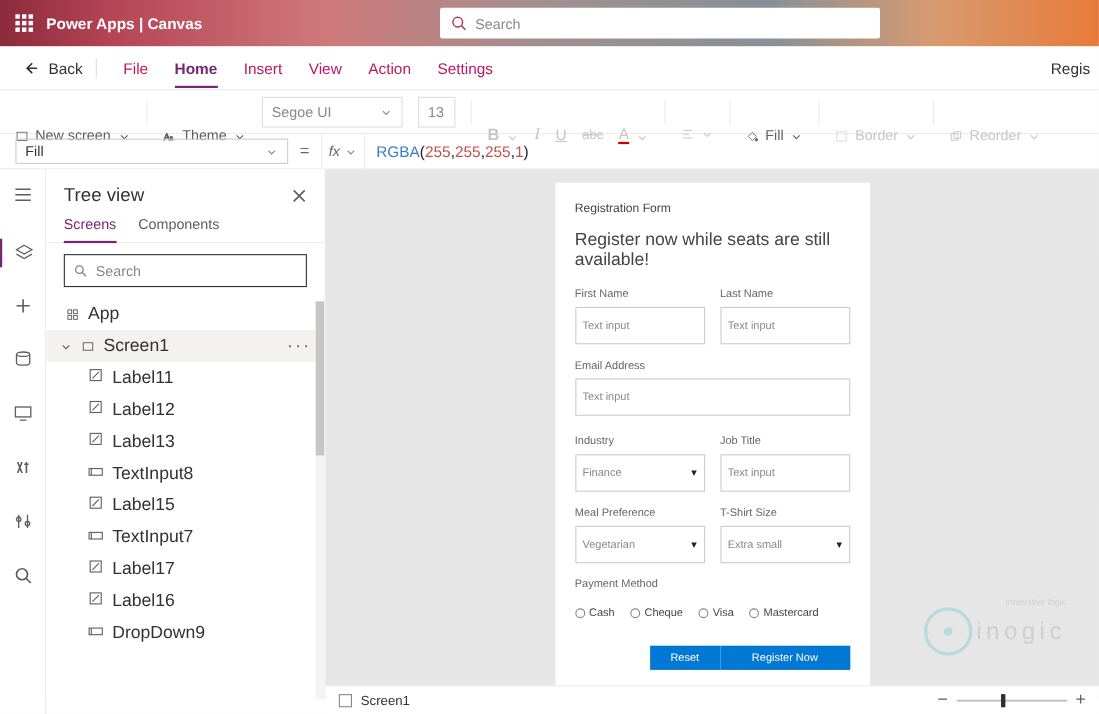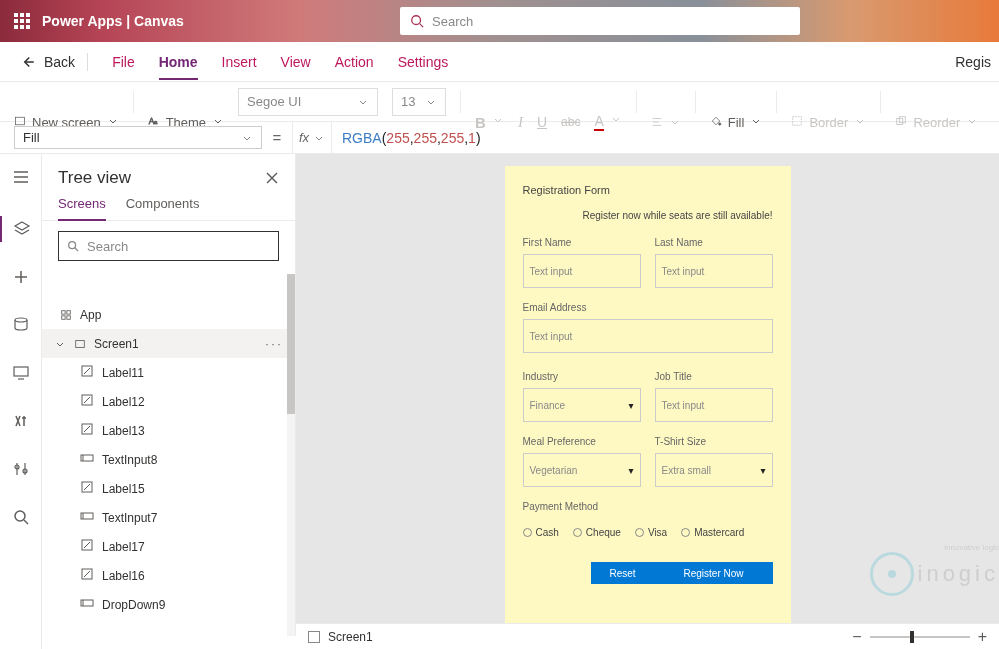--- a/index.html
+++ b/index.html
@@ -18,21 +18,21 @@
 
 .menubar { height: 40px; border-bottom: 1px solid #edebe9; display: flex; align-items: center; padding-left: 18px; gap: 24px; font-size: 14px; position: relative; }
 .menubar .back-group { display: flex; align-items: center; gap: 8px; padding-right: 12px; border-right: 1px solid #ddd; }
 .menubar .back-group svg { width: 18px; height: 18px; color: #323130; }
 .menubar .item { color: #be185d; cursor: pointer; }
 .menubar .item.active { color: #742774; font-weight: 600; border-bottom: 2px solid #742774; padding-bottom: 8px; margin-bottom: -10px; }
 .menubar .right { position: absolute; right: 8px; color: #323130; }
 
 
 .toolbar { height: 40px; border-bottom: 1px solid #edebe9; display: flex; align-items: center; padding-left: 14px; gap: 14px; font-size: 13px; color: #323130; }
-.tb-btn { display: flex; align-items: flex-start; gap: 6px; color: #605e5c; cursor: pointer; margin-top: 41px; }
+.tb-btn { display: flex; align-items: flex-end; gap: 6px; color: #605e5c; cursor: pointer; margin-top: 41px; }
 .tb-btn.disabled { color: #c8c6c4; }
 .tb-sep { width: 1px; height: 22px; background: #edebe9; }
 .tb-dropdown { border: 1px solid #ddd; height: 28px; display: flex; align-items: center; justify-content: space-between; padding: 0 8px; color: #888; font-size: 13px; }
 
 
 .formulabar { height: 32px; border-bottom: 1px solid #edebe9; display: flex; align-items: stretch; }
 .fb-dropdown { width: 248px; border: 1px solid #ccc; margin: 4px 0 4px 14px; display: flex; align-items: center; justify-content: space-between; padding: 0 8px; font-size: 13px; }
 .fb-eq { width: 30px; display: flex; align-items: center; justify-content: center; font-size: 15px; color: #666; }
 .fb-fx { width: 40px; display: flex; align-items: center; justify-content: center; border-left: 1px solid #edebe9; border-right: 1px solid #edebe9; font-style: italic; color: #666; font-size: 13px; gap: 4px; }
 .fb-formula { flex: 1; display: flex; align-items: center; padding-left: 10px; font-family: Consolas, monospace; font-size: 14px; }
@@ -48,56 +48,56 @@
 
 
 .treepanel { position: absolute; left: 42px; top: 154px; width: 254px; bottom: 13px; border-right: 1px solid #edebe9; display: flex; flex-direction: column; overflow: hidden; background: #fff; }
 .treepanel .panel-head { display: flex; align-items: center; justify-content: space-between; padding: 14px 16px 8px 16px; }
 .treepanel .panel-head .title { font-size: 17px; color: #323130; }
 .treepanel .panel-head svg { width: 14px; height: 14px; color: #605e5c; }
 .treepanel .tabs { display: flex; gap: 20px; padding: 0 16px; font-size: 13px; border-bottom: 1px solid #edebe9; }
 .treepanel .tabs .tab { padding-bottom: 8px; cursor: pointer; color: #605e5c; }
 .treepanel .tabs .tab.active { color: #742774; border-bottom: 2px solid #742774; margin-bottom: -1px; }
 .tree-search { margin: 10px 16px; border: 1px solid #323130; height: 30px; display: flex; align-items: center; padding: 0 8px; gap: 8px; font-size: 13px; color: #888; }
-.tree-body { flex: 1; overflow-y: auto; font-size: 12px; margin-top: 29px; }
+.tree-body { flex: 1; overflow-y: auto; font-size: 16px; }
 .tree-row { height: 29px; display: flex; align-items: center; padding-left: 18px; gap: 8px; cursor: pointer; position: relative; }
 .tree-row.app { padding-left: 18px; }
 .tree-row.screen { padding-left: 12px; background: #f3f2f1; }
 .tree-row.leaf { padding-left: 38px; }
 .tree-row .label { color: #323130; }
 .tree-row .more { position: absolute; right: 12px; color: #605e5c; letter-spacing: 2px; }
 
 .tree-scroll { position: absolute; right: 0; top: 120px; bottom: 0; width: 8px; background: #f4f4f4; }
 .tree-scroll .thumb { position: absolute; top: 0; width: 8px; height: 140px; background: #c8c6c4; }
 
 
 .canvas { position: absolute; left: 296px; right: 0; top: 154px; bottom: 13px; background: #e6e6e6; display: flex; justify-content: center; padding-top: 12px; overflow: hidden; }
-.form-card { width: 286px; background: #fef9c3; padding: 18px; font-size: 10px; color: #444; }
+.form-card { width: 286px; background: #ffffff; padding: 18px; font-size: 10px; color: #444; }
 .form-card .form-title { font-size: 11px; margin-bottom: 14px; }
-.form-card .form-sub { font-size: 10px; margin-bottom: 16px; text-align: right; }
+.form-card .form-sub { font-size: 16px; margin-bottom: 16px; }
 .form-grid { display: flex; gap: 14px; margin-bottom: 14px; }
 .form-grid .col { flex: 1; }
 .form-field-label { font-size: 10px; margin-bottom: 6px; display: block; color: #666; }
 .input-box { height: 34px; border: 1px solid #ccc; display: flex; align-items: center; justify-content: space-between; padding: 0 6px; font-size: 10px; color: #888; }
 .input-box.full { width: 100%; }
 .input-box .caret { font-size: 10px; color: #222; }
 .radio-row { display: flex; gap: 14px; align-items: center; font-size: 10px; margin-top: 15px; }
 .radio-row .opt { display: flex; align-items: center; gap: 4px; }
 .radio-row .circle { width: 9px; height: 9px; border: 1px solid #888; border-radius: 50%; }
 .button-row { display: flex; justify-content: flex-end; margin-top: 24px; }
 .btn { height: 22px; width: 64px; background: #0078d4; color: #fff; font-size: 10px; display: flex; align-items: center; justify-content: center; cursor: pointer; }
 .btn.primary { width: 118px; }
 
 
 .statusbar { position: absolute; left: 296px; right: 0; bottom: 0; height: 26px; border-top: 1px solid #edebe9; display: flex; align-items: center; padding: 0 12px; font-size: 12px; background: #fff; justify-content: space-between; }
 .statusbar .left { display: flex; align-items: center; gap: 8px; }
 .statusbar .checkbox { width: 12px; height: 12px; border: 1px solid #888; }
 
 
-.watermark { position: absolute; right: 0; bottom: 40px; opacity: 0.25; text-align: right; pointer-events: none; }
+.watermark { position: absolute; right: 30px; bottom: 40px; opacity: 0.25; text-align: right; pointer-events: none; }
 .watermark .logo-ring { width: 44px; height: 44px; border: 3px solid #3bb5c9; border-radius: 50%; display: inline-flex; align-items: center; justify-content: center; }
 .watermark .small-text { font-size: 8px; color: #888; }
 .watermark .big-text { font-size: 22px; letter-spacing: 4px; color: #888; font-weight: 300; }
 
 
 .zoom { display: flex; align-items: center; gap: 8px; font-size: 16px; color: #605e5c; }
 .zoom .track { width: 100px; height: 2px; background: #c8c6c4; position: relative; }
 .zoom .thumb { width: 4px; height: 12px; background: #323130; position: absolute; left: 40%; top: -5px; }
 
 svg.icon-sm { width: 12px; height: 12px; }
@@ -160,27 +160,27 @@
   <div class="tb-btn">
     <svg class="icon-sm" viewBox="0 0 16 16" fill="none" stroke="currentColor">
         <text x="1" y="12" font-size="11" font-family="serif" fill="currentColor">A</text>
         <text x="8" y="12" font-size="8" font-family="serif" fill="currentColor">a</text>
       </svg>
     <span>Theme</span>
     <svg class="icon-sm" viewBox="0 0 12 12" fill="none" stroke="currentColor">
         <polyline points="3 5 6 8 9 5"></polyline>
       </svg>
   </div>
-  <div class="tb-dropdown" style="width:140px">
+  <div class="tb-dropdown" style="width:128px">
     <span>Segoe UI</span>
     <svg class="icon-sm" viewBox="0 0 12 12" fill="none" stroke="#888">
         <polyline points="3 5 6 8 9 5"></polyline>
       </svg>
   </div>
-  <div class="tb-dropdown" style="width:54px">
+  <div class="tb-dropdown" style="width:34px">
     <span>13</span>
     <svg class="icon-sm" viewBox="0 0 12 12" fill="none" stroke="#888">
         <polyline points="3 5 6 8 9 5"></polyline>
       </svg>
   </div>
   <div class="tb-sep"></div>
   <div class="tb-btn disabled">
       <b style="font-size:15px">B</b>
       <svg class="icon-sm" viewBox="0 0 12 12" fill="none" stroke="currentColor">
         <polyline points="3 5 6 8 9 5"></polyline>

